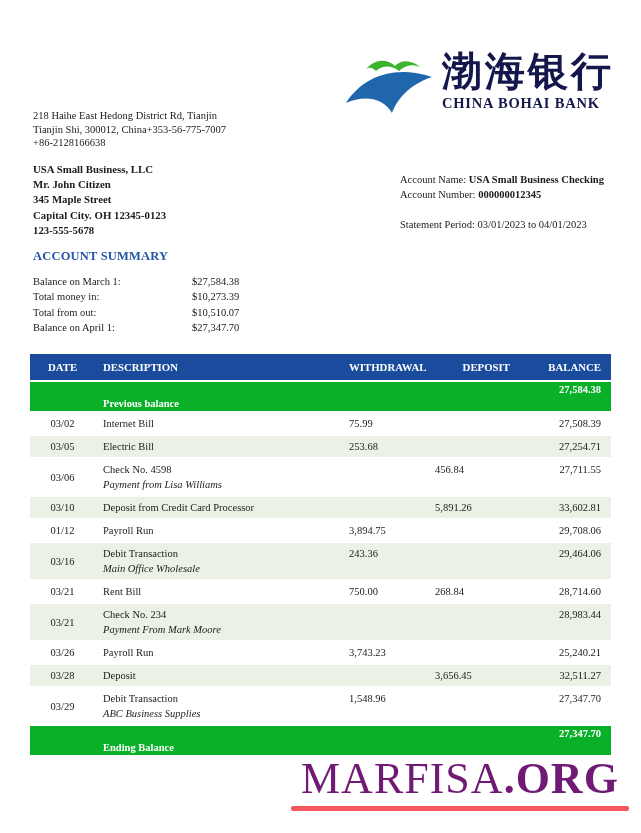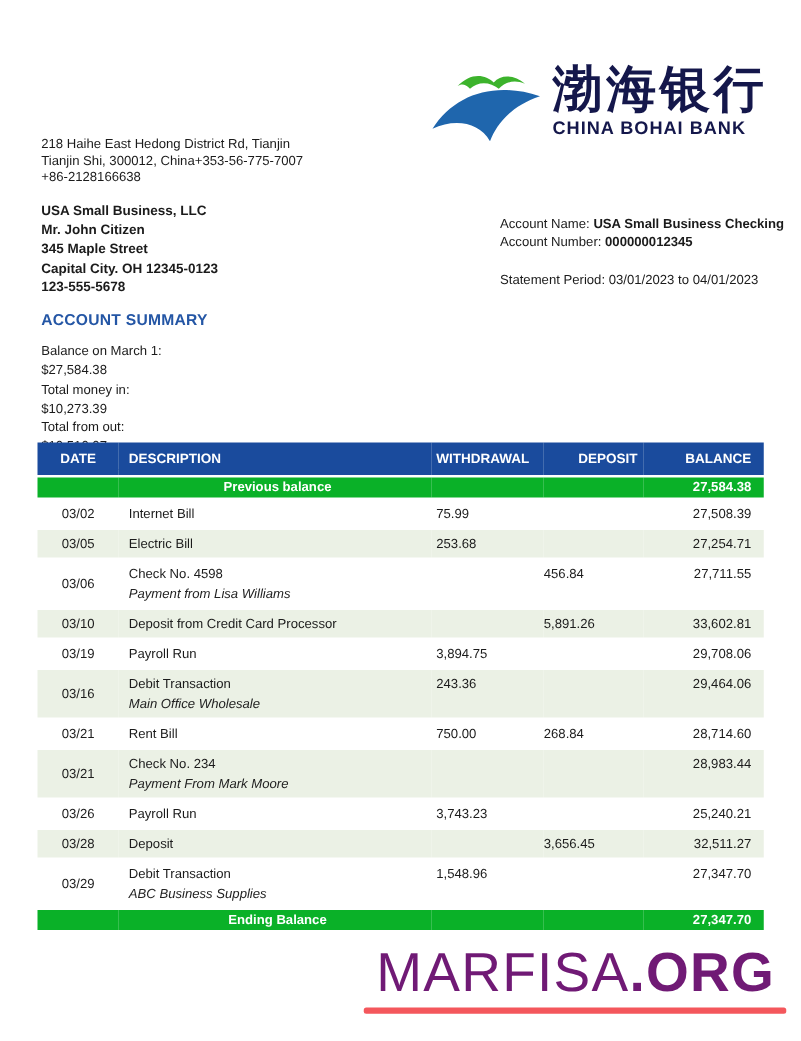--- a/index.html
+++ b/index.html
@@ -1,38 +1,38 @@
 <!DOCTYPE html>
 <html><head>
 <meta charset="utf-8">
 <style>
   html,body{margin:0;padding:0;background:#ffffff;}
   .page{position:relative;width:641px;height:833px;background:#fff;overflow:hidden;
-        font-family:Liberation Sans, sans-serif;color:#1b1b1b;}
+        font-family:Liberation Serif, serif;color:#1b1b1b;}
 
   
   .logo{position:absolute;top:52px;left:344px;display:flex;align-items:flex-start;}
   .logo svg{width:92px;height:58px;margin-top:4px;}
   .logo-txt{margin-left:6px;}
   .logo-cn{font-size:40px;font-weight:bold;color:#14174B;letter-spacing:3px;line-height:1;white-space:nowrap;}
   .logo-en{font-size:14.5px;font-weight:bold;color:#14174B;letter-spacing:0.8px;margin-top:3px;white-space:nowrap;}
 
   
   .sender{position:absolute;left:33px;top:109px;font-size:10.5px;line-height:13.5px;}
   .recipient{position:absolute;left:33px;top:162px;font-size:10.8px;line-height:15.2px;font-weight:bold;}
 
   
   .acct{position:absolute;left:400px;top:172px;font-size:10.5px;line-height:15px;}
   .acct .val{font-weight:bold;}
   .acct .period{margin-top:15px;}
 
   
   .sum-title{position:absolute;left:33px;top:249px;font-size:12.5px;font-weight:bold;color:#2456A5;letter-spacing:0.2px;}
   .summary{position:absolute;left:33px;top:274px;font-size:10.5px;width:280px;}
-  .sum-row{display:flex;line-height:15.3px;flex-direction:column;}
+  .sum-row{display:flex;line-height:15.3px;}
   .sum-row .lbl{width:159px;}
 
   
   .txn{position:absolute;left:30px;top:352px;width:581px;border-collapse:separate;border-spacing:0 2px;table-layout:fixed;}
   .txn col.c1{width:65px;} .txn col.c2{width:250px;} .txn col.c3{width:90px;}
   .txn col.c4{width:80px;} .txn col.c5{width:96px;}
   .txn th{background:#1A4B9D;color:#fff;font-size:10.8px;font-weight:bold;padding:7px 0;}
   .txn th.h-date{text-align:center;}
   .txn th.h-desc{text-align:left;padding-left:8px;}
   .txn th.h-wd{text-align:left;padding-left:4px;}
@@ -40,21 +40,21 @@
   .txn th.h-bal{text-align:right;padding-right:10px;}
   .txn td{font-size:10.5px;vertical-align:top;background:#fff;}
   .txn td.c-date{text-align:center;vertical-align:middle;}
   .txn td.c-desc{padding:5px 4px 5px 8px;}
   .txn td.c-wd{text-align:left;padding:5px 0 5px 4px;}
   .txn td.c-dep{text-align:left;padding:5px 5px 5px 0;}
   .txn td.c-bal{text-align:right;padding:5px 10px 5px 0;}
   .txn tr.tint td{background:#EBF1E5;}
   .desc-detail{font-style:italic;margin-top:4px;color:#222;}
   .txn tr.band td{background:#0AB128;color:#fff;font-weight:bold;padding-top:2px;padding-bottom:2px;}
-  .txn tr.band td.c-desc{padding-top:2px;padding-bottom:2px;text-align:center;}
+  .txn tr.band td.c-desc{padding-top:16px;padding-bottom:2px;}
 
   
   .wm{position:absolute;left:301px;top:757px;font-size:44px;color:#701a75;
       letter-spacing:1px;white-space:nowrap;line-height:1;}
   .wm .org{font-weight:bold;}
   .wm-line{position:absolute;left:291px;top:806px;width:338px;height:5px;background:#F4575C;border-radius:2px;}
 </style>
 </head>
 <body>
 
@@ -176,21 +176,21 @@
       <td class="c-date">03/10</td>
       <td class="c-desc">
         <div class="desc-main">Deposit from Credit Card Processor</div>
 
       </td>
       <td class="c-wd"></td>
       <td class="c-dep">5,891.26</td>
       <td class="c-bal">33,602.81</td>
     </tr>
         <tr class="txn-row">
-      <td class="c-date">03/19</td>
+      <td class="c-date">01/12</td>
       <td class="c-desc">
         <div class="desc-main">Payroll Run</div>
 
       </td>
       <td class="c-wd">3,894.75</td>
       <td class="c-dep"></td>
       <td class="c-bal">29,708.06</td>
     </tr>
         <tr class="txn-row tint">
       <td class="c-date">03/16</td>

